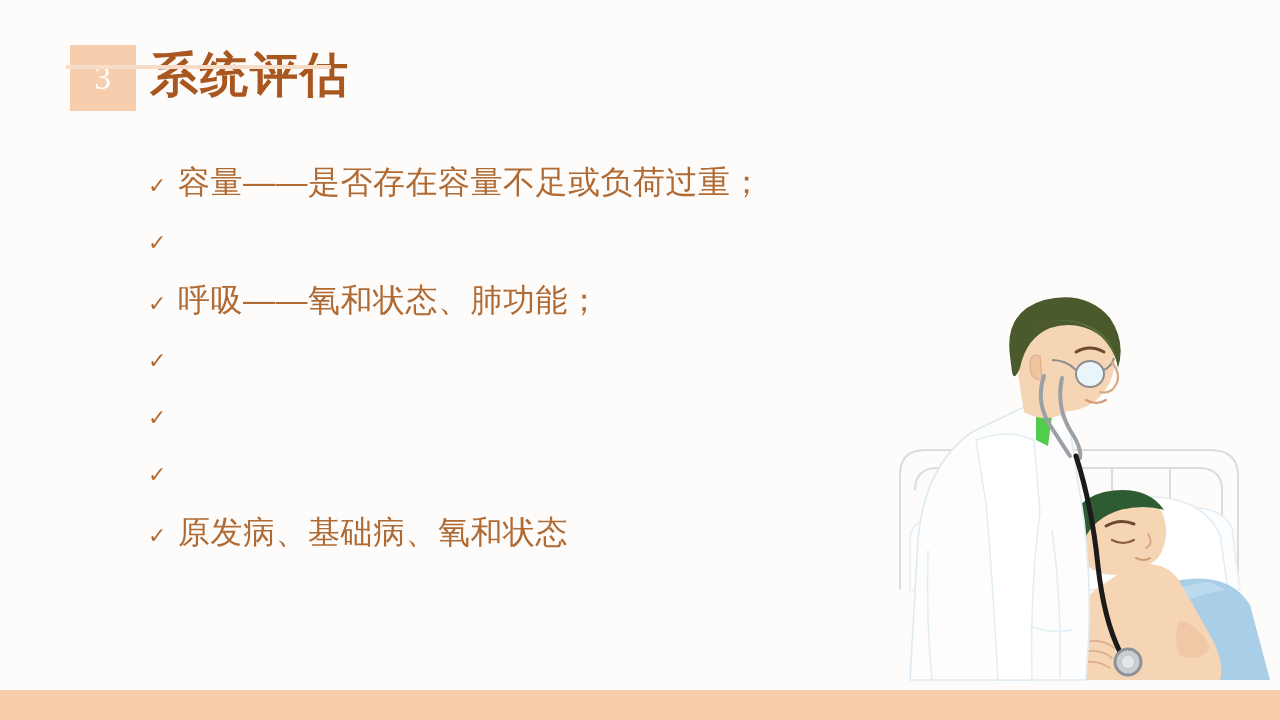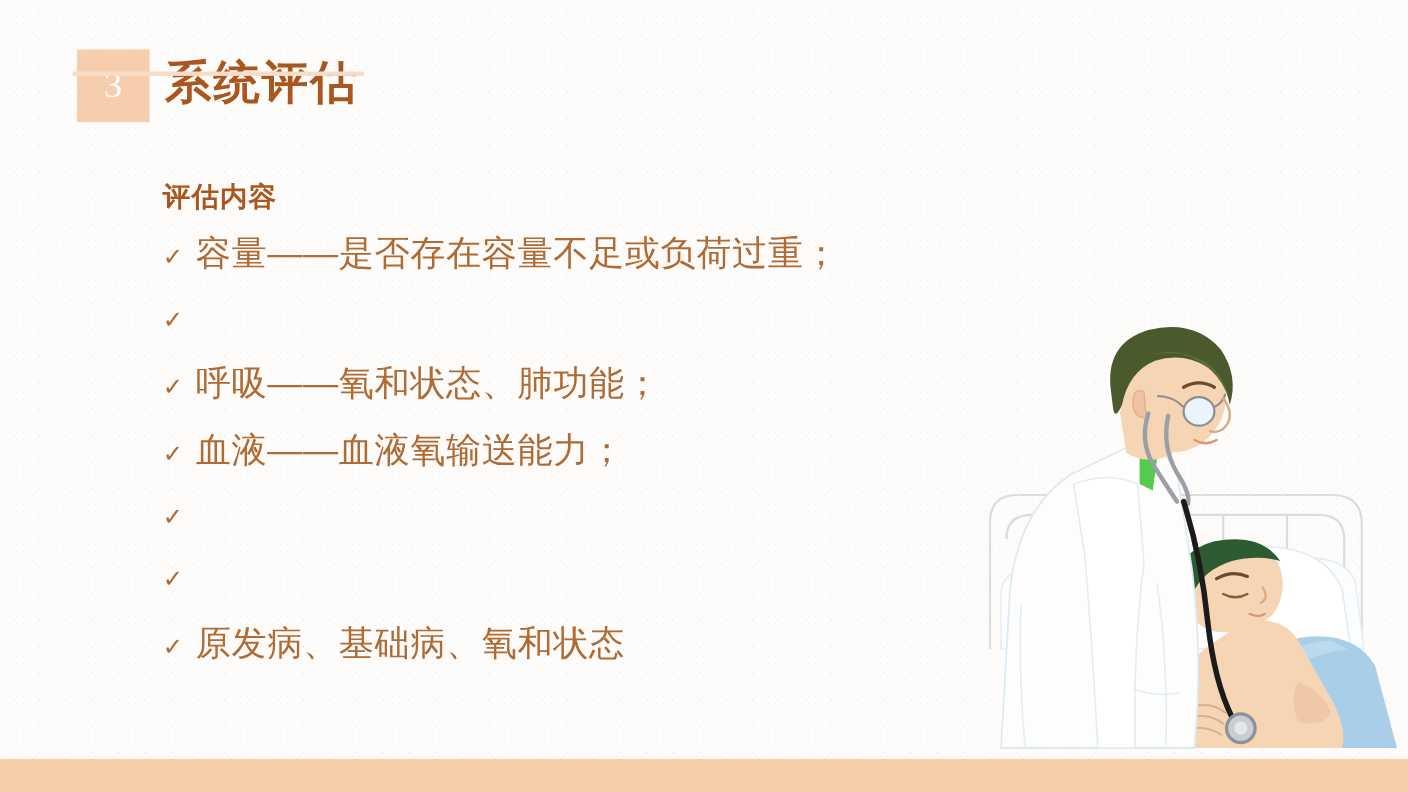--- a/index.html
+++ b/index.html
@@ -50,21 +50,21 @@
     font-size: 33px;
     font-weight: 400;
     color: #ffffff;
     line-height: 1;
     letter-spacing: 0.5px;
   }
   .slide-title {
     position: absolute;
     left: 80px;
     top: 2px;
-    font-size: 42px;
+    font-size: 48px;
     font-weight: bold;
     color: #a9571f;
     letter-spacing: 2px;
     white-space: nowrap;
     line-height: 56px;
   }
   .title-underline {
     position: absolute;
     left: 66px;
     top: 65px;
@@ -141,36 +141,34 @@
 
   <div class="header">
     <div class="num-badge">
       <span>3</span>
     </div>
     <div class="slide-title">系统评估</div>
   </div>
   <div class="title-underline"></div>
 
   <div class="content">
-    <div class="content-heading">评估内容</div>
     <ul class="bullet-list">
       <li class="bullet-item">
         <span class="bullet-check">✓</span>
         <span class="bullet-text">容量——是否存在容量不足或负荷过重；</span>
       </li>
       <li class="bullet-item">
         <span class="bullet-check">✓</span>
       </li>
       <li class="bullet-item">
         <span class="bullet-check">✓</span>
         <span class="bullet-text">呼吸——氧和状态、肺功能；</span>
       </li>
       <li class="bullet-item">
         <span class="bullet-check">✓</span>
-        <span class="bullet-text">血液——血液氧输送能力；</span>
       </li>
       <li class="bullet-item">
         <span class="bullet-check">✓</span>
       </li>
       <li class="bullet-item">
         <span class="bullet-check">✓</span>
       </li>
       <li class="bullet-item">
         <span class="bullet-check">✓</span>
         <span class="bullet-text">原发病、基础病、氧和状态</span>

